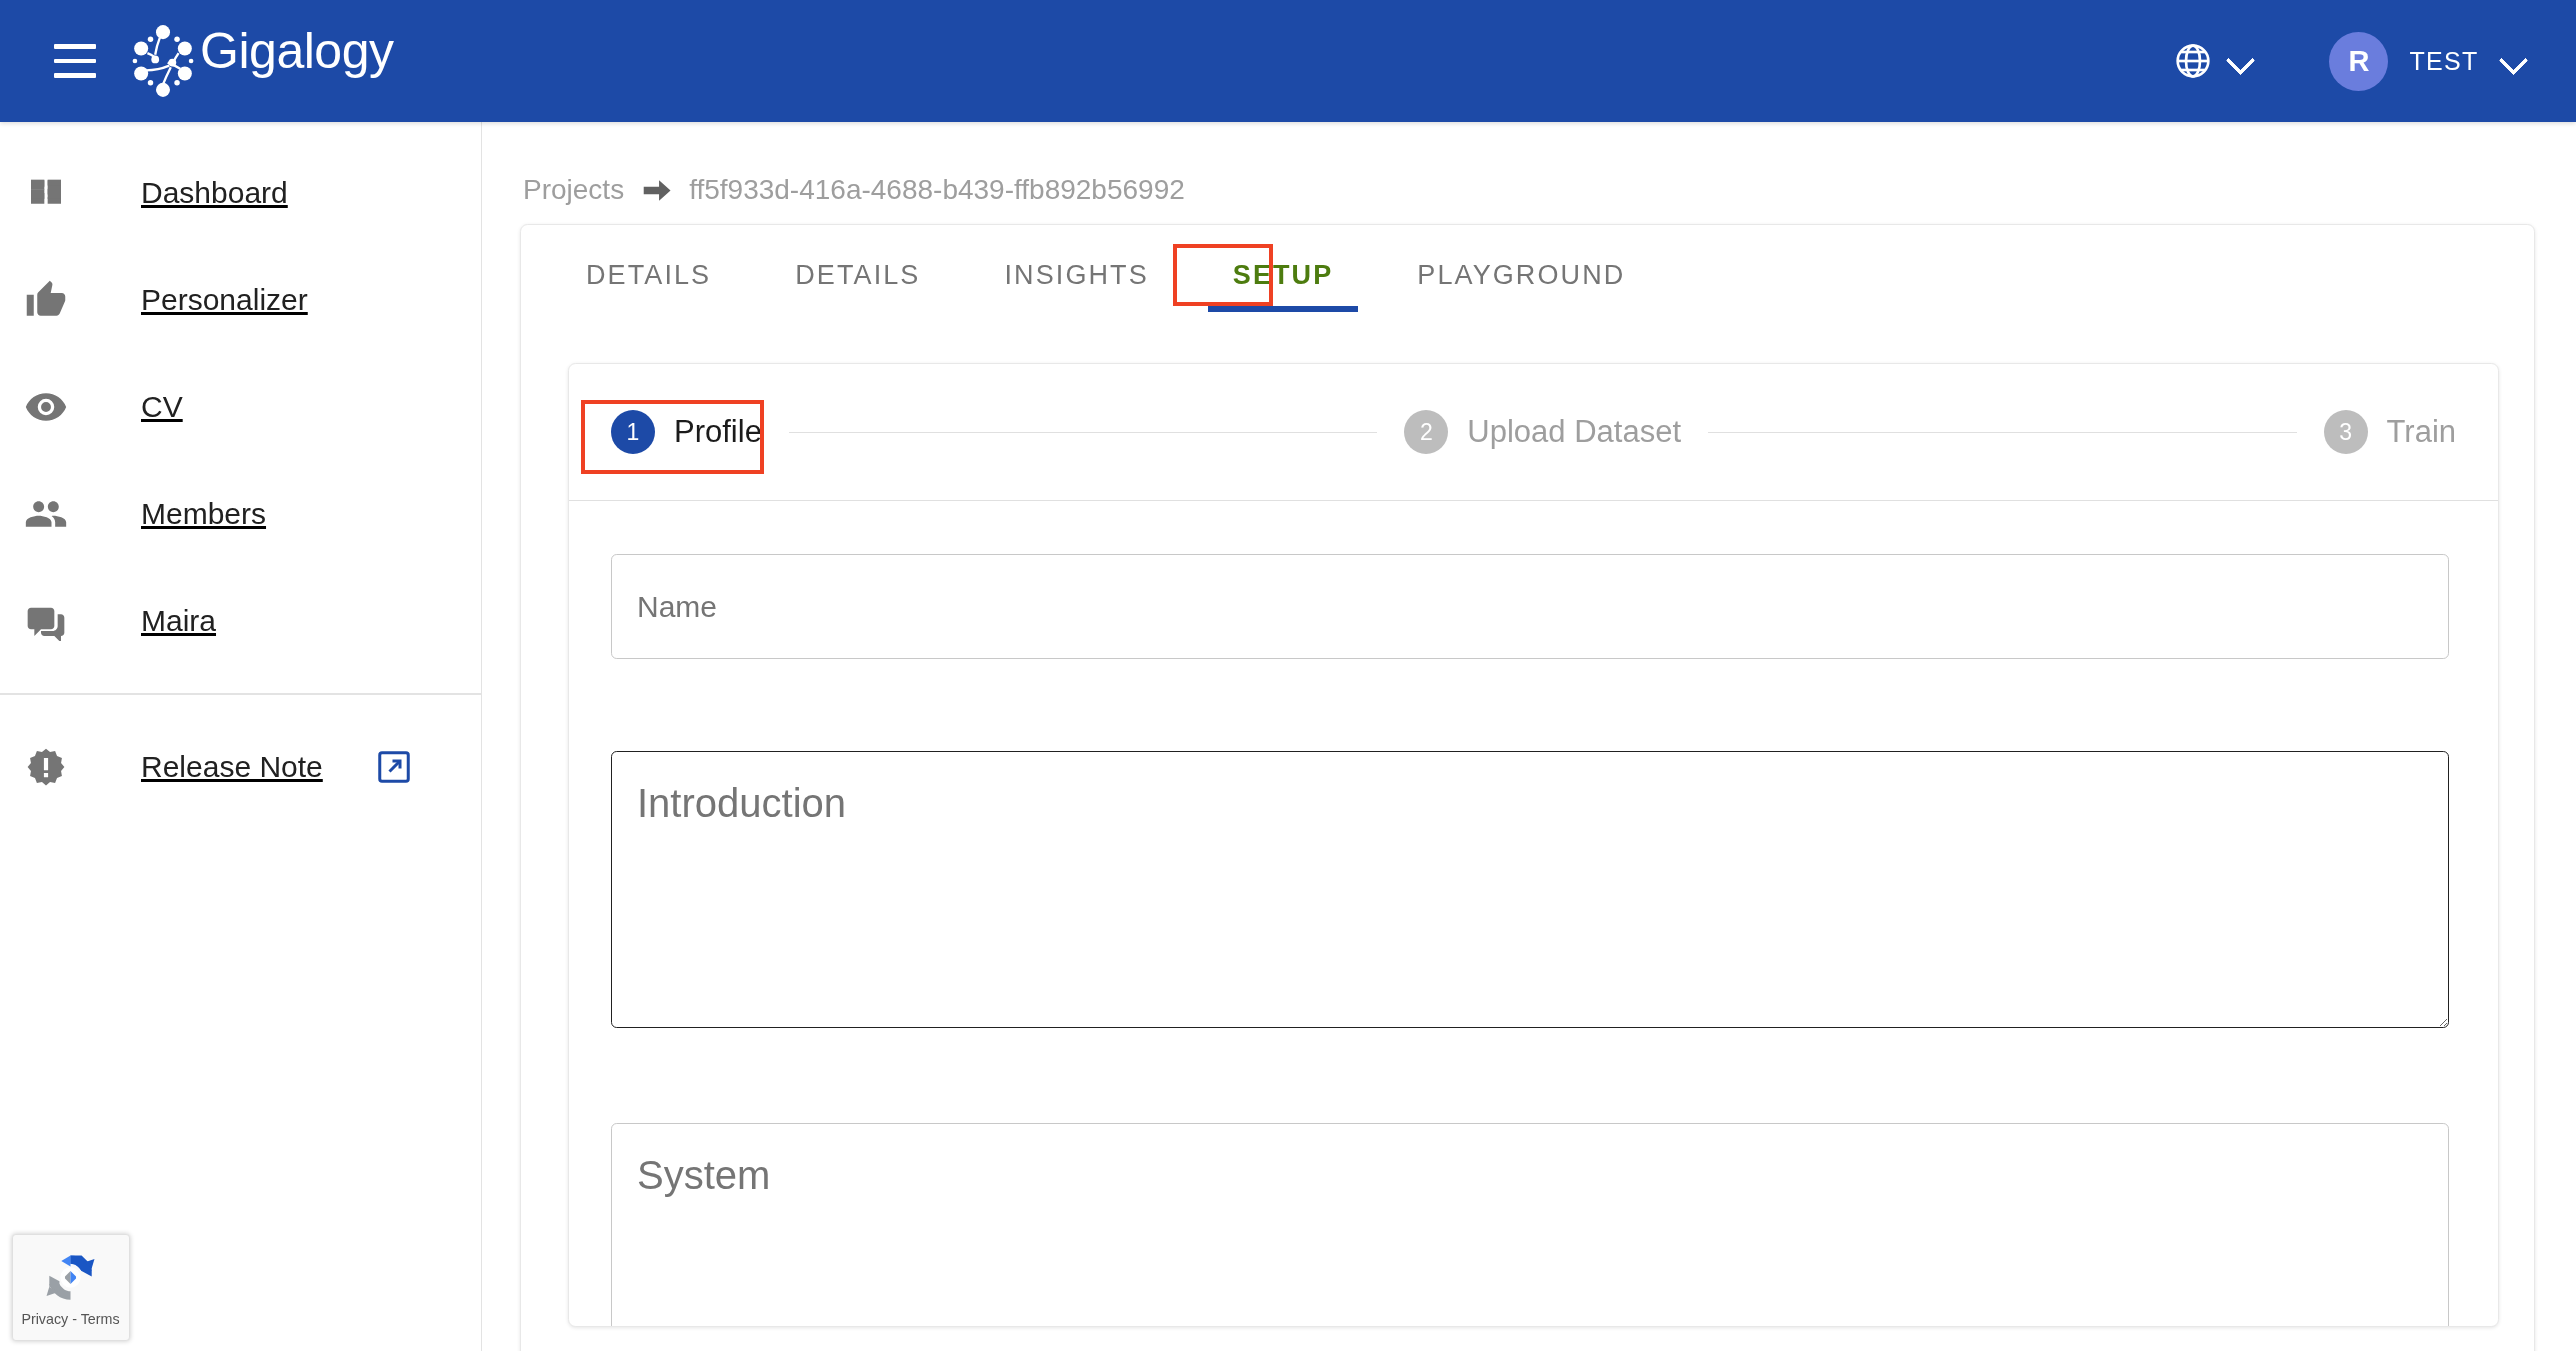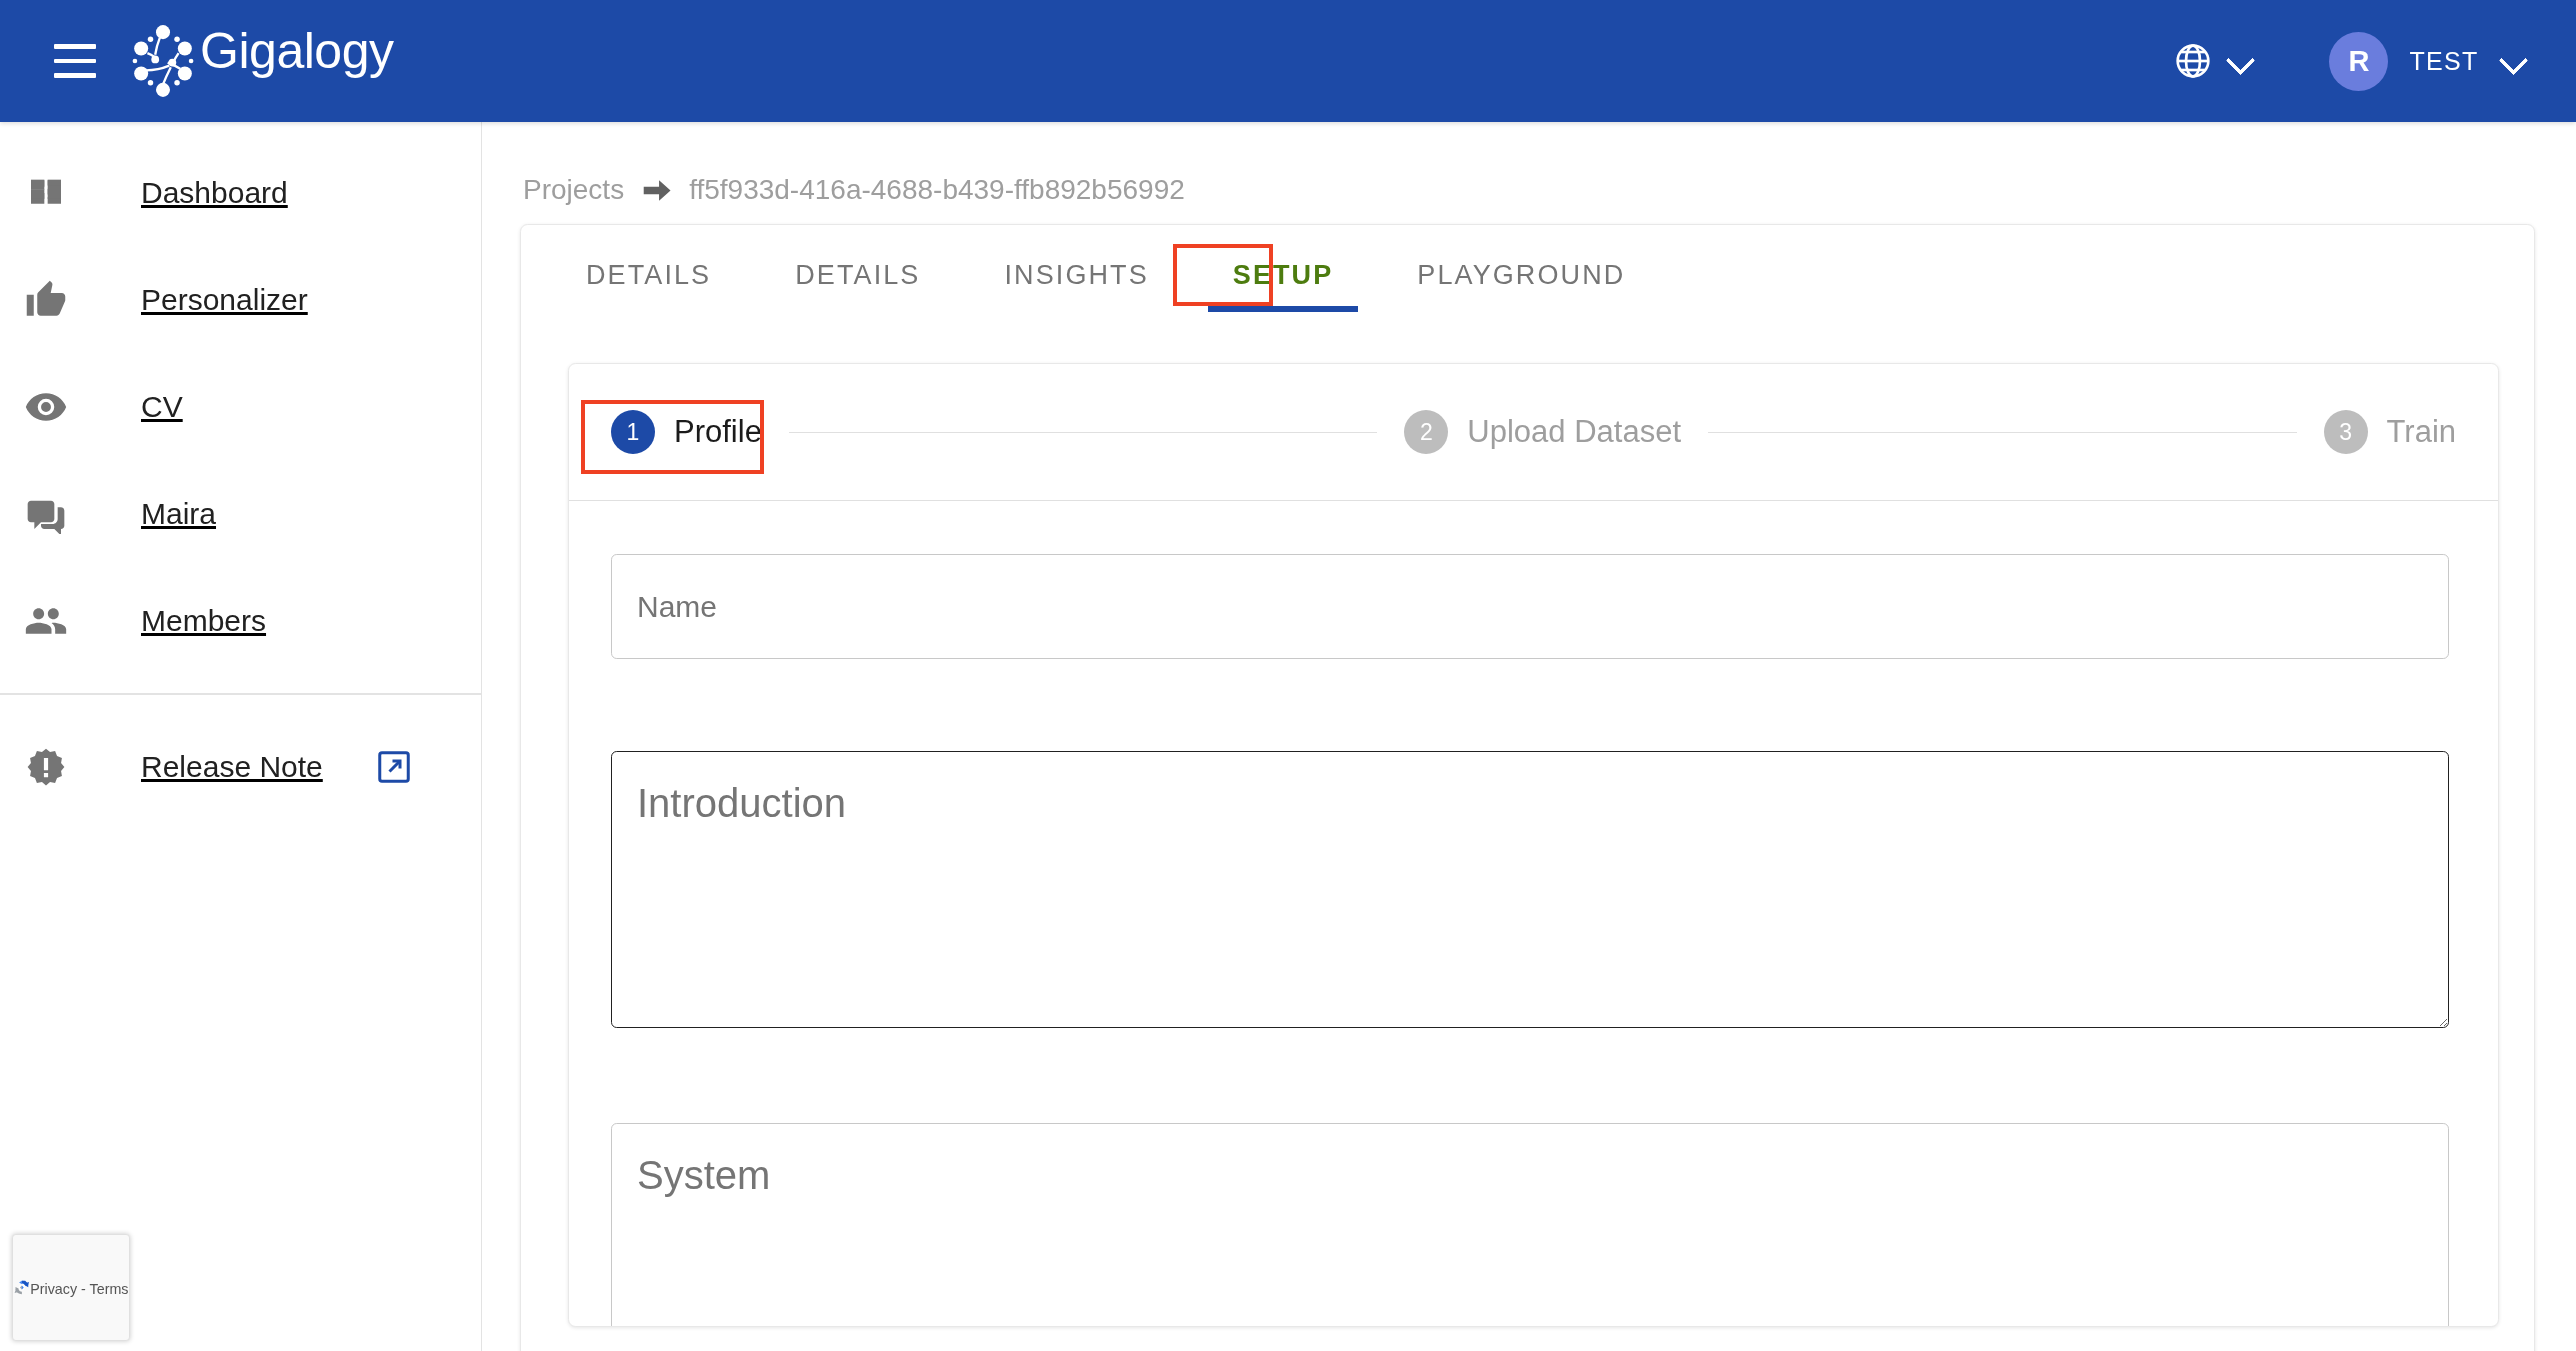--- a/index.html
+++ b/index.html
@@ -235,21 +235,21 @@
   #field-introduction { height: 277px; margin-top: 92px; }
   #field-system { height: 248px; margin-top: 95px; }
 
   
   #recaptcha-badge {
     position: absolute; left: 11.5px; top: 1234px;
     width: 118px; height: 107px;
     background: #f9f9f9;
     border: 1px solid #e0e0e0; border-radius: 3.8px;
     box-shadow: 0 0 5.7px rgba(0,0,0,0.22);
-    display: flex; flex-direction: row;
+    display: flex; flex-direction: column;
     align-items: center; justify-content: center;
     z-index: 40;
   }
   #recaptcha-logo { width: 59px; height: 59px; }
   #recaptcha-terms {
     font-size: 14.3px; color: #555; margin-top: 3.8px;
     white-space: nowrap;
   }
 </style>
 </head>
@@ -343,35 +343,35 @@
     <span class="nav-icon">
       <svg width="44" height="44" viewBox="0 0 24 24">
           <path d="M12 4.5C7 4.5 2.73 7.61 1 12c1.73 4.39 6 7.5 11 7.5s9.27-3.11 11-7.5c-1.73-4.39-6-7.5-11-7.5zm0 12a4.5 4.5 0 110-9 4.5 4.5 0 010 9zm0-7.2a2.7 2.7 0 100 5.4 2.7 2.7 0 000-5.4z"></path>
         </svg>
     </span>
     <span class="nav-label">CV</span>
   </div>
 
   <div class="nav-item">
     <span class="nav-icon">
+      <svg width="44" height="44" viewBox="0 0 24 24">
+          <path d="M16 11c1.66 0 2.99-1.34 2.99-3S17.66 5 16 5c-1.66 0-3 1.34-3 3s1.34 3 3 3zm-8 0c1.66 0 2.99-1.34 2.99-3S9.66 5 8 5C6.34 5 5 6.34 5 8s1.34 3 3 3zm0 2c-2.33 0-7 1.17-7 3.5V19h14v-2.5c0-2.33-4.67-3.5-7-3.5zm8 0c-.29 0-.62.02-.97.05 1.16.84 1.97 1.97 1.97 3.45V19h6v-2.5c0-2.33-4.67-3.5-7-3.5z"></path>
+        </svg>
+    </span>
+    <span class="nav-label">Members</span>
+  </div>
+
+  <div class="nav-item">
+    <span class="nav-icon">
       <svg width="40" height="40" viewBox="0 0 24 24">
           <path d="M15 4H3c-1.1 0-2 .9-2 2v9c0 1.1.9 2 2 2h2v4l4-4h6c1.1 0 2-.9 2-2V6c0-1.1-.9-2-2-2z"></path>
           <path d="M21 8h-2v7c0 1.66-1.34 3-3 3H9v1c0 1.1.9 2 2 2h6l4 4v-4h.01c1.09 0 1.99-.9 1.99-2V10c0-1.1-.9-2-2-2z"></path>
         </svg>
     </span>
     <span class="nav-label">Maira</span>
-  </div>
-
-  <div class="nav-item">
-    <span class="nav-icon">
-      <svg width="44" height="44" viewBox="0 0 24 24">
-          <path d="M16 11c1.66 0 2.99-1.34 2.99-3S17.66 5 16 5c-1.66 0-3 1.34-3 3s1.34 3 3 3zm-8 0c1.66 0 2.99-1.34 2.99-3S9.66 5 8 5C6.34 5 5 6.34 5 8s1.34 3 3 3zm0 2c-2.33 0-7 1.17-7 3.5V19h14v-2.5c0-2.33-4.67-3.5-7-3.5zm8 0c-.29 0-.62.02-.97.05 1.16.84 1.97 1.97 1.97 3.45V19h6v-2.5c0-2.33-4.67-3.5-7-3.5z"></path>
-        </svg>
-    </span>
-    <span class="nav-label">Members</span>
   </div>
 
   <div id="sidebar-divider"></div>
 
   <div class="nav-item">
     <span class="nav-icon">
       <svg width="42" height="42" viewBox="0 0 24 24">
           <path d="M12 1.5l2.3 1.9 2.9-.5 1.1 2.8 2.8 1.1-.5 2.9 1.9 2.3-1.9 2.3.5 2.9-2.8 1.1-1.1 2.8-2.9-.5L12 22.5l-2.3-1.9-2.9.5-1.1-2.8-2.8-1.1.5-2.9L1.5 12l1.9-2.3-.5-2.9 2.8-1.1 1.1-2.8 2.9.5L12 1.5zm-1.2 5.3v7h2.4v-7h-2.4zm0 8.6v2.4h2.4v-2.4h-2.4z"></path>
         </svg>
     </span>

